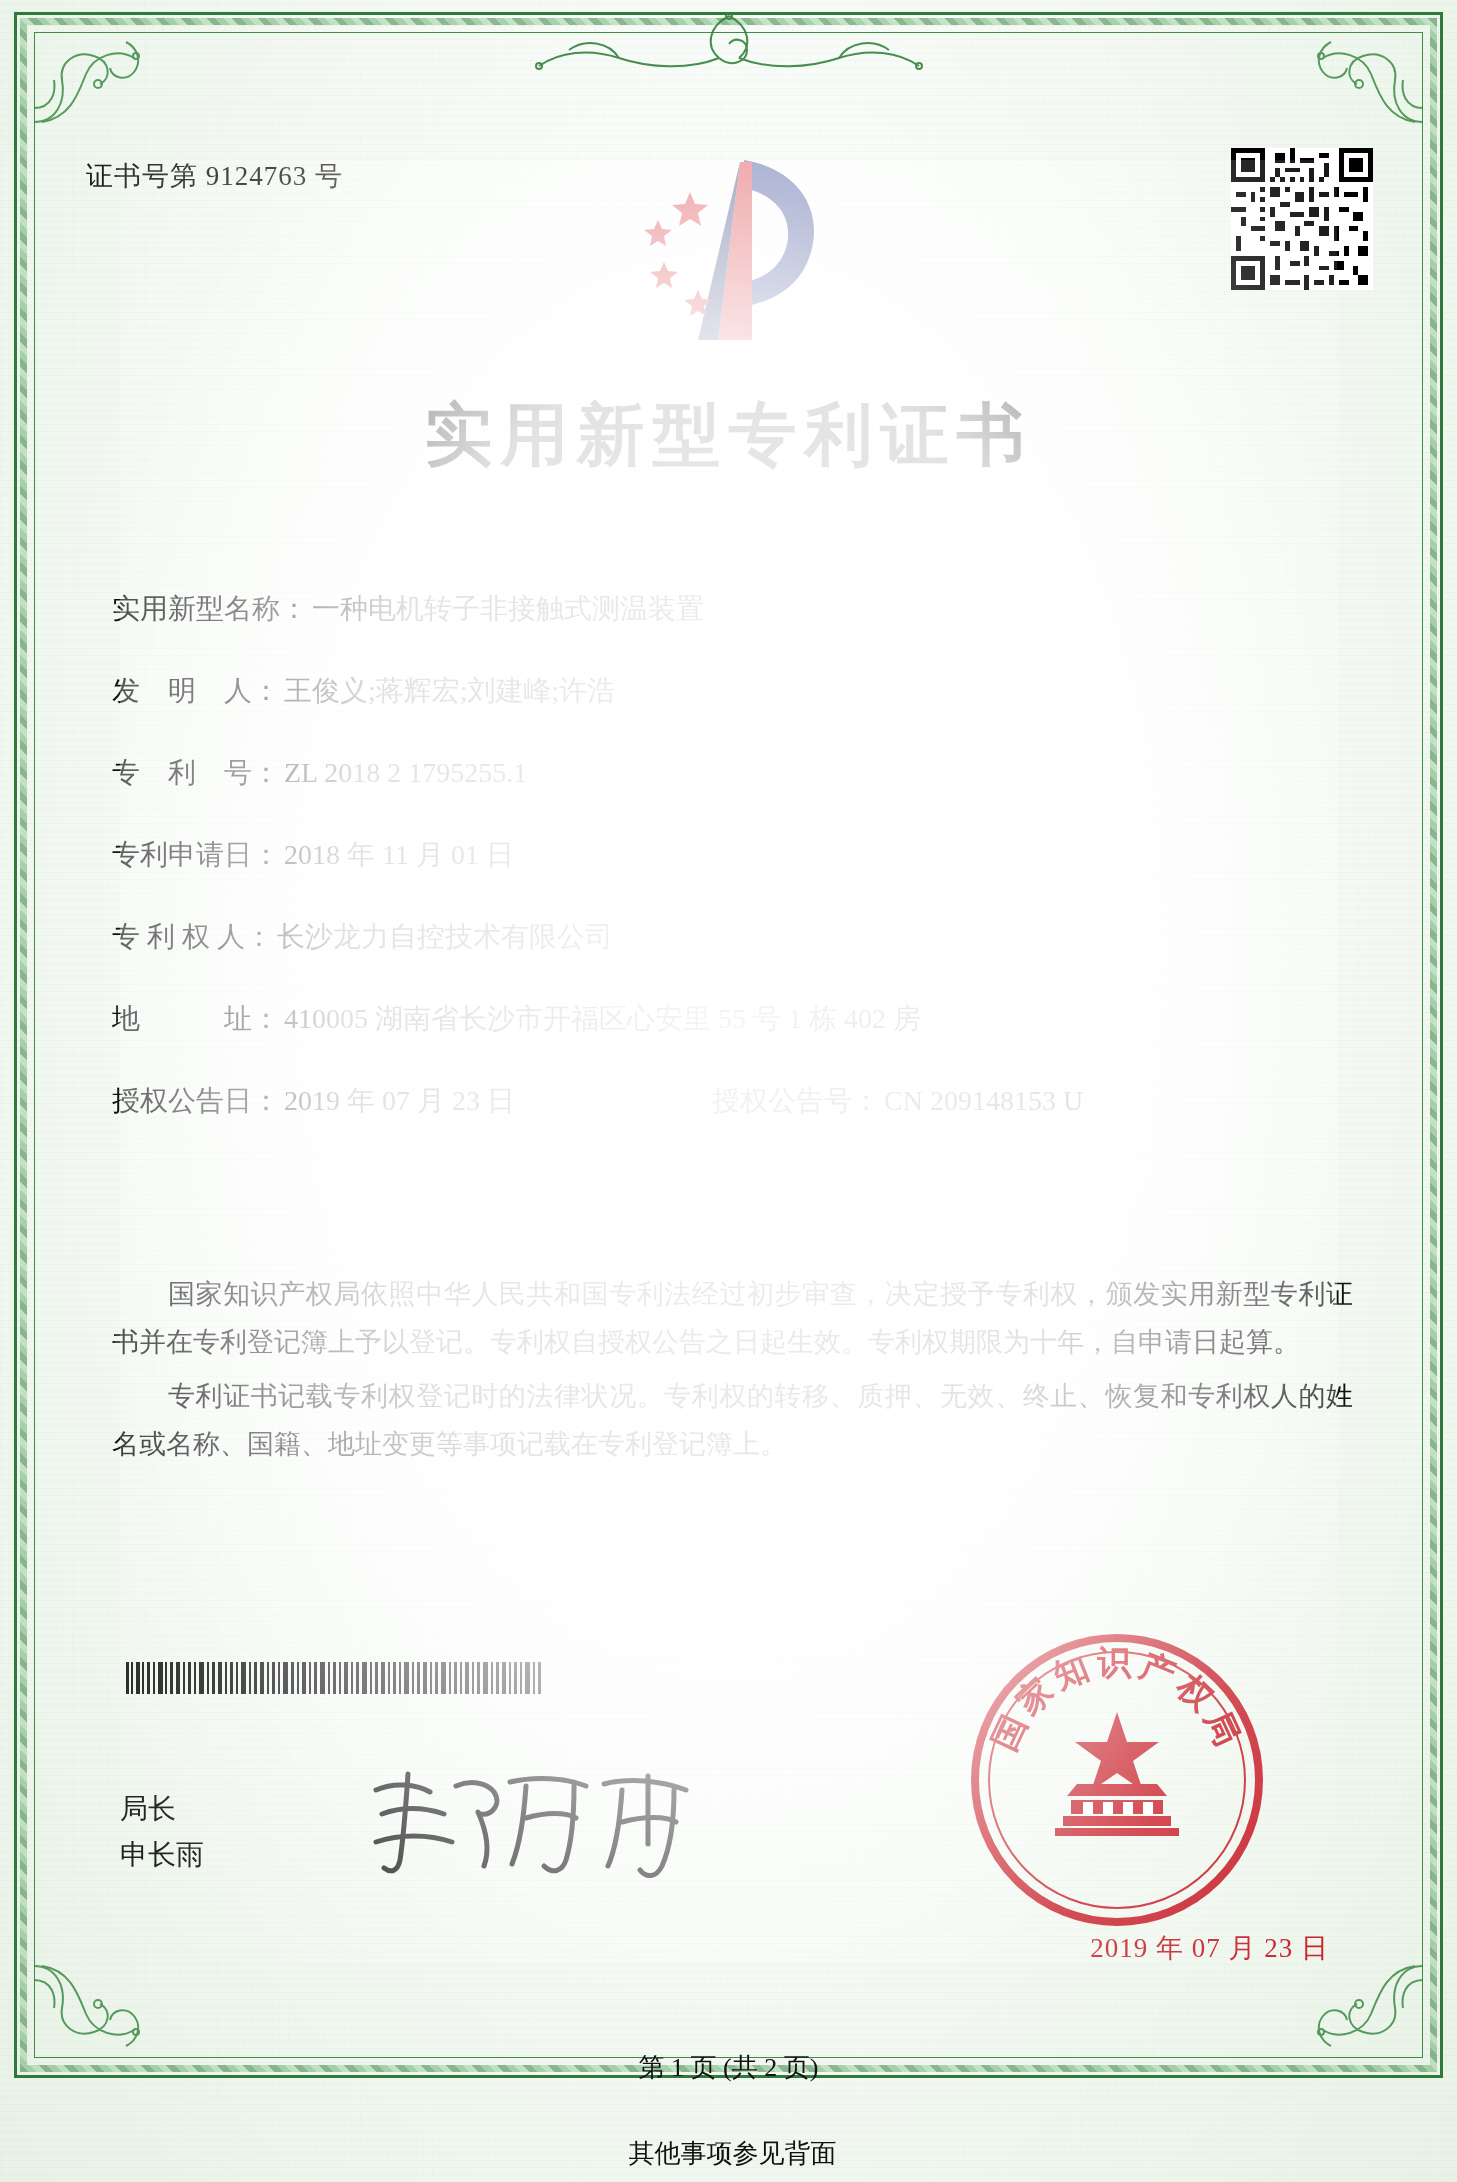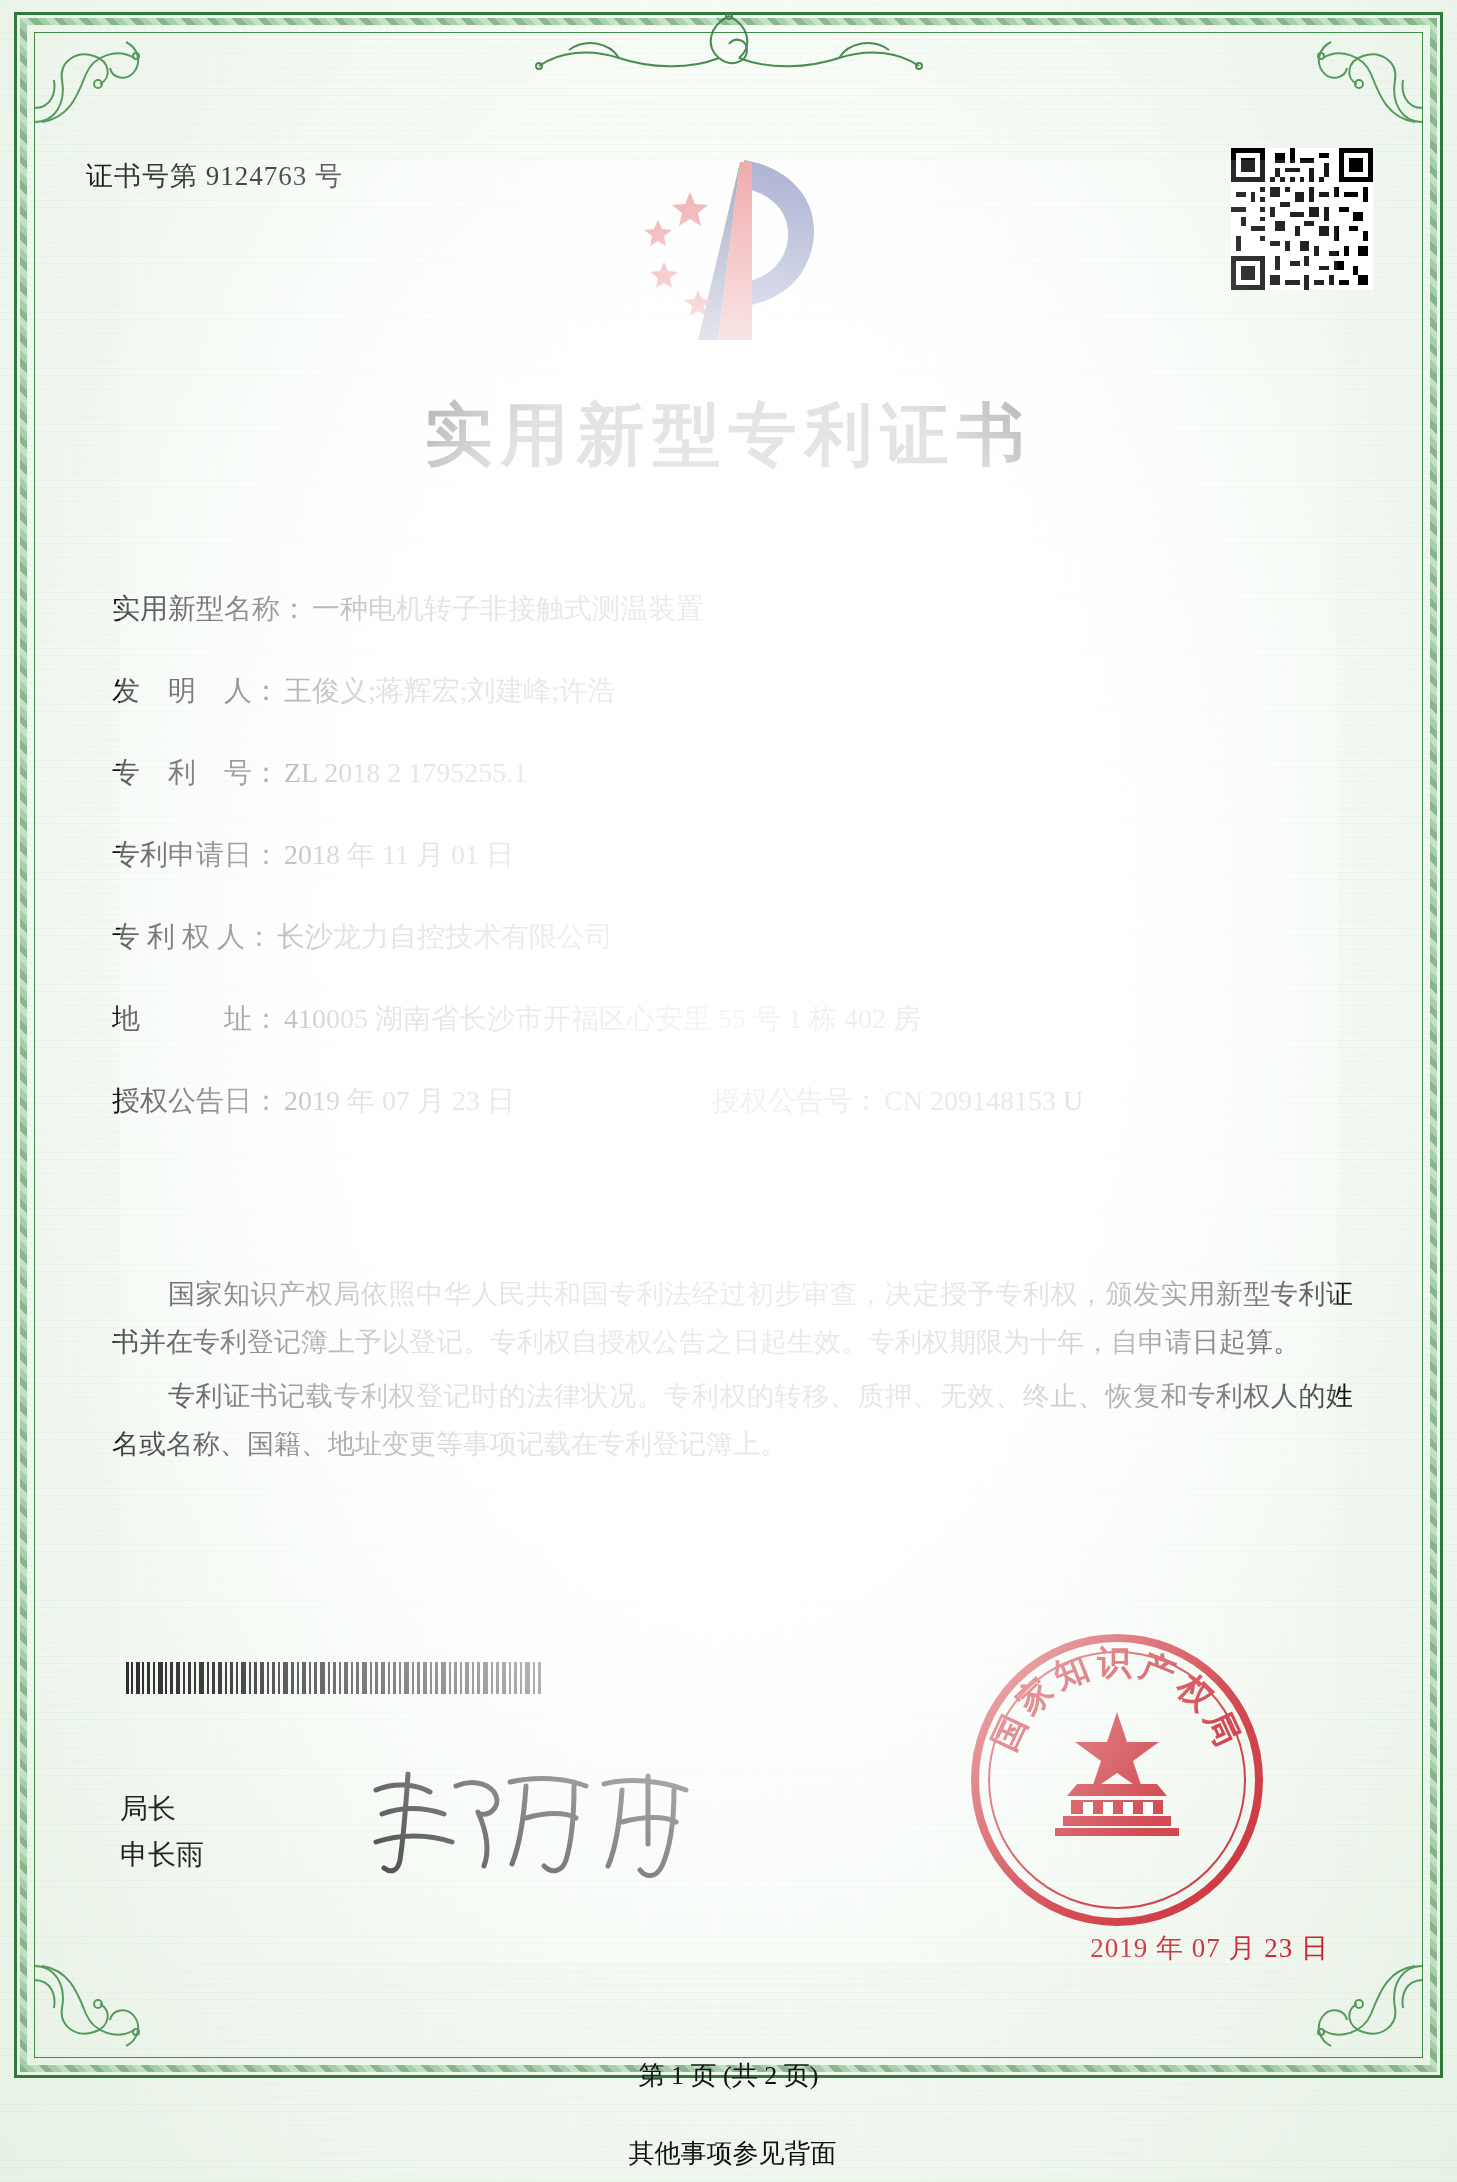--- a/index.html
+++ b/index.html
@@ -207,21 +207,20 @@
     letter-spacing: 1px;
   }
 
   .page-num {
     position: absolute;
     left: 0; right: 0;
     top: 2050px;
     text-align: center;
     font-size: 26px;
     color: #111111;
-    margin-top: 8px;
   }
   .footnote {
     position: absolute;
     left: 0; right: 0;
     top: 2136px;
     text-align: center;
     font-size: 26px;
     color: #111111;
     margin-left: 8px;
   }

